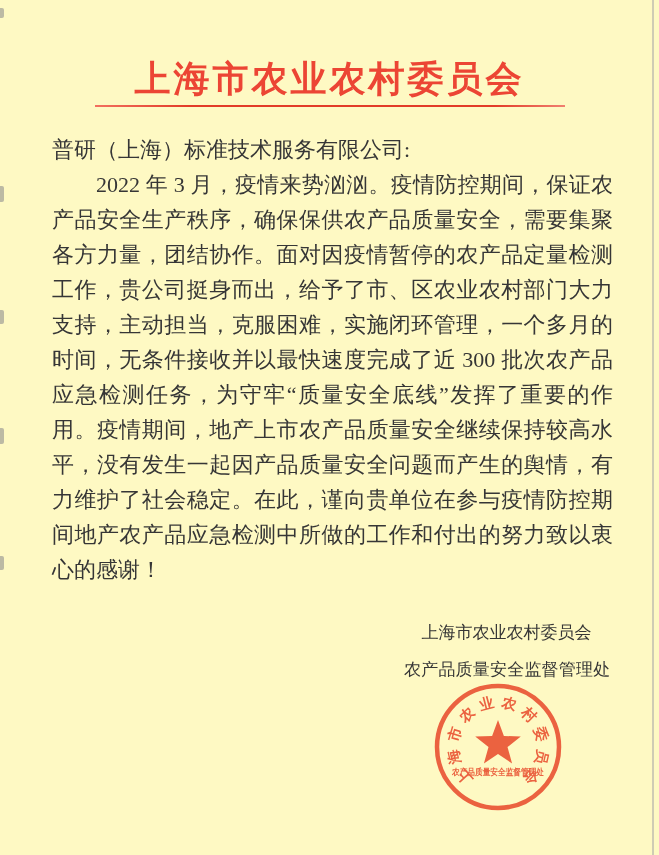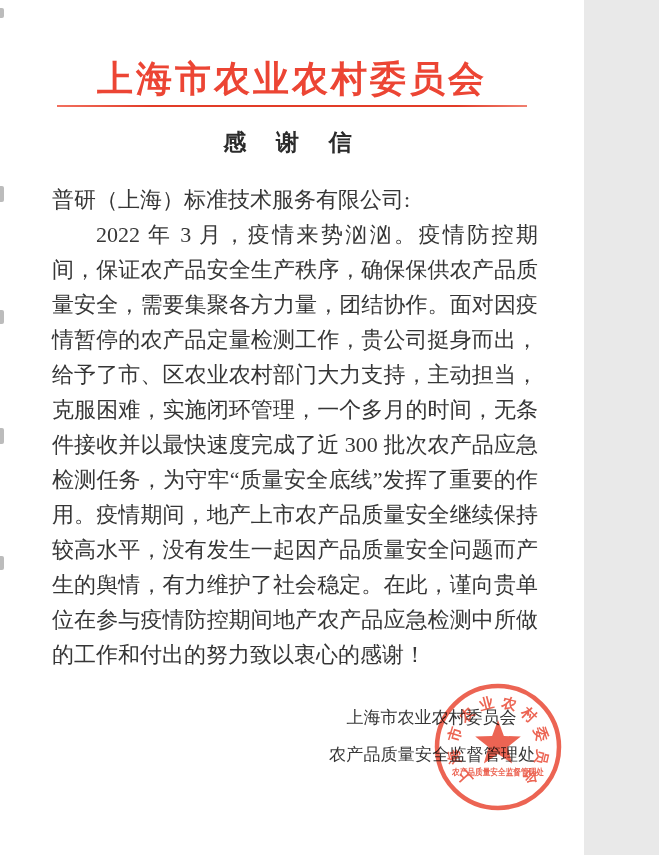--- a/index.html
+++ b/index.html
@@ -1,19 +1,19 @@
 <!DOCTYPE html>
 <html><head>
 <meta charset="utf-8">
 <style>
   html,body{margin:0;padding:0;background:#e9e9e9;}
   .page{
     position:relative;
-    width:584px;height:855px;
-    background:#ffffff;
+    width:659px;height:855px;
+    background:#fef9c3;
     overflow:hidden;
     font-family:"Liberation Serif","DejaVu Serif",serif;
     color:#333;
   }
   
   .org-title{
     margin-top:56px;
     text-align:center;
     font-size:36px;
     line-height:46px;
@@ -107,21 +107,20 @@
 </style>
 </head>
 <body>
 
 <div class="page">
 
   <div class="org-title">上海市农业农村委员会</div>
 
   <div class="red-rule"></div>
 
-  <div class="letter-title">感 谢 信</div>
 
   <div class="content">
     <div class="salutation">普研（上海）标准技术服务有限公司:</div>
     <p>2022 年 3 月，疫情来势汹汹。疫情防控期间，保证农产品安全生产秩序，确保保供农产品质量安全，需要集聚各方力量，团结协作。面对因疫情暂停的农产品定量检测工作，贵公司挺身而出，给予了市、区农业农村部门大力支持，主动担当，克服困难，实施闭环管理，一个多月的时间，无条件接收并以最快速度完成了近 300 批次农产品应急检测任务，为守牢“质量安全底线”发挥了重要的作用。疫情期间，地产上市农产品质量安全继续保持较高水平，没有发生一起因产品质量安全问题而产生的舆情，有力维护了社会稳定。在此，谨向贵单位在参与疫情防控期间地产农产品应急检测中所做的工作和付出的努力致以衷心的感谢！</p>
   </div>
 
   <div class="signature">
     <div class="sig-org">上海市农业农村委员会</div>
     <div class="sig-dept">农产品质量安全监督管理处</div>
   </div>

